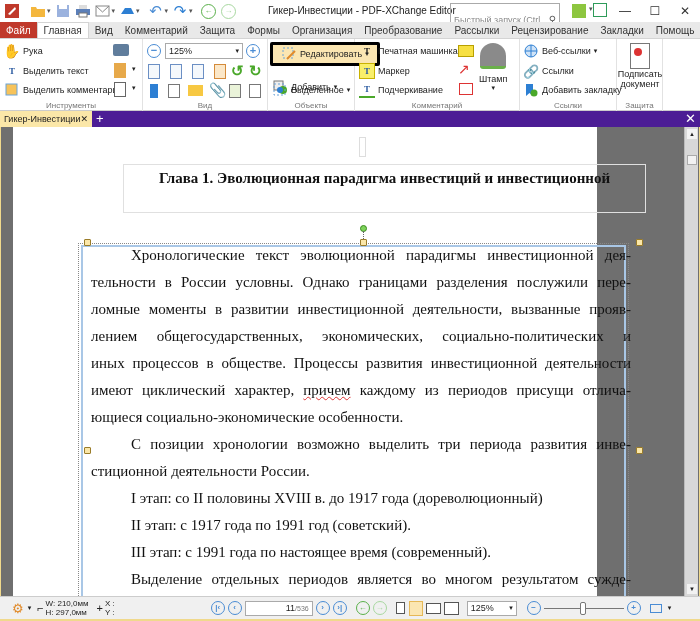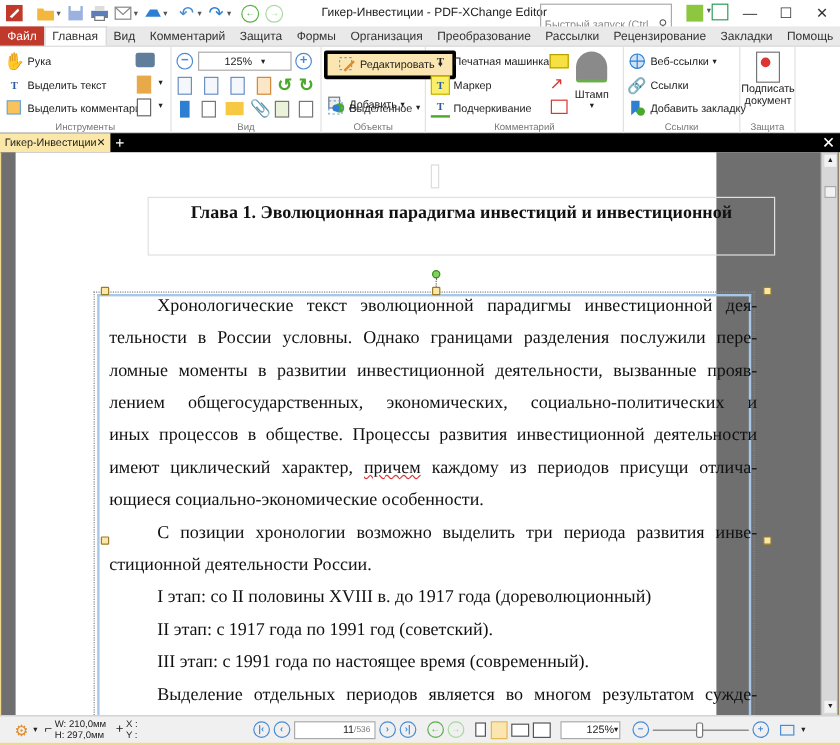--- a/index.html
+++ b/index.html
@@ -15,24 +15,24 @@
 .tabsbar{position:absolute;left:0;top:22px;width:700px;height:17px;background:#e9e9e9;display:flex;align-items:stretch;border-bottom:1px solid #d4d4d4}
 .tab{padding:0 6px;font-size:10px;display:flex;align-items:center;color:#333}
 .tab.file{background:#c0392b;color:#fff;width:38px;justify-content:center}
 .tab.active{background:#fff;border:1px solid #d4d4d4;border-bottom:none}
 .tab.format{background:#f0e2c6;width:54px;justify-content:center}
 .ribbon{position:absolute;left:0;top:39px;width:700px;height:72px;background:#fff;border-bottom:1px solid #ccc}
 .group{position:absolute;top:0;height:72px;border-right:1px solid #e2e2e2}
 .glabel{position:absolute;bottom:1px;left:0;right:0;text-align:center;font-size:8px;color:#777}
 .ritem{position:absolute;display:flex;align-items:center;font-size:9px;white-space:nowrap}
 .ritem .i{width:16px;height:16px;margin-right:3px;display:inline-flex;align-items:center;justify-content:center}
-.zoombox{position:absolute;border:1px solid #aaa;background:#fff;font-size:9px;padding:1px 21px;display:flex;justify-content:space-between;align-items:center}
+.zoombox{position:absolute;border:1px solid #aaa;background:#fff;font-size:9px;padding:1px 3px;display:flex;justify-content:space-between;align-items:center}
 .circ{position:absolute;width:14px;height:14px;border-radius:50%;border:1.5px solid #4a8cd4;color:#4a8cd4;font-size:11px;line-height:10px;text-align:center;font-weight:bold}
 .editbtn{background:#fbe6b2;border:3px solid #000000;border-radius:2px;padding:1px 8px}
-.doctabs{position:absolute;left:0;top:111px;width:700px;height:16px;background:#000000;display:flex;align-items:stretch}
+.doctabs{position:absolute;left:0;top:111px;width:700px;height:16px;background:#4c1d95;display:flex;align-items:stretch}
 .doctab{background:#fbe7a8;color:#222;font-size:9px;padding:0 4px;display:flex;align-items:center;width:92px;justify-content:space-between}
 .plus{color:#fff;font-size:13px;margin-left:4px;line-height:15px}
 .docclose{position:absolute;right:4px;top:0;color:#fff;font-size:13px;line-height:16px}
 .viewer{position:absolute;left:0;top:127px;width:700px;height:469px;background:#6f6f6f;border-left:1px solid #f0d98c;border-right:1px solid #f0d98c}
 .page{position:absolute;left:12px;top:0;width:584px;height:469px;background:#fff}
 .vscroll{position:absolute;left:683px;top:0;width:14px;height:469px;background:#d8d8d8;border-left:1px solid #bbb}
 .vscroll .up{position:absolute;top:2px;left:2px;width:10px;height:10px;background:#f2f2f2;font-size:6px;text-align:center;line-height:10px}
 .vscroll .thumb{position:absolute;top:28px;left:2px;width:10px;height:10px;background:#f2f2f2;border:1px solid #aaa}
 .vscroll .dn{position:absolute;bottom:2px;left:2px;width:10px;height:10px;background:#f2f2f2;font-size:6px;text-align:center;line-height:10px}
 .heading-box{position:absolute;left:110px;top:37px;width:523px;height:49px;border:1px solid #e0e0e0;font-family:"Liberation Serif",serif;font-weight:bold;font-size:15px;color:#111;text-align:center;line-height:26px}

